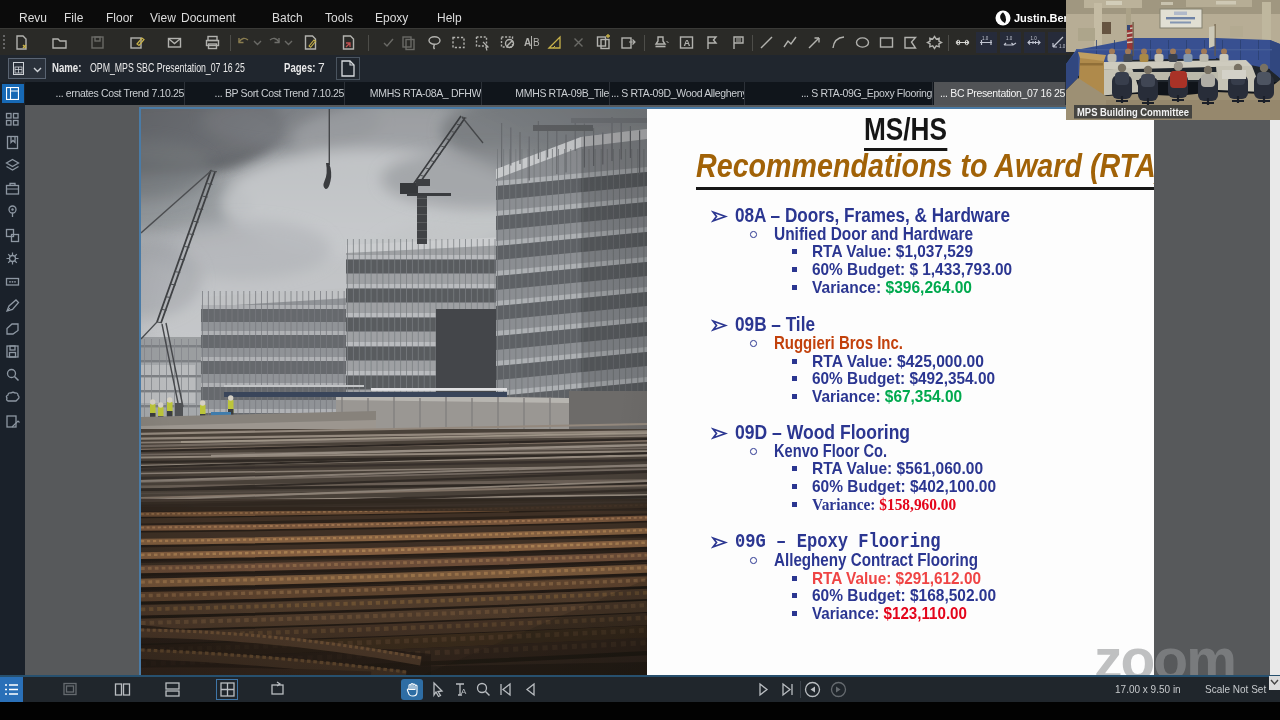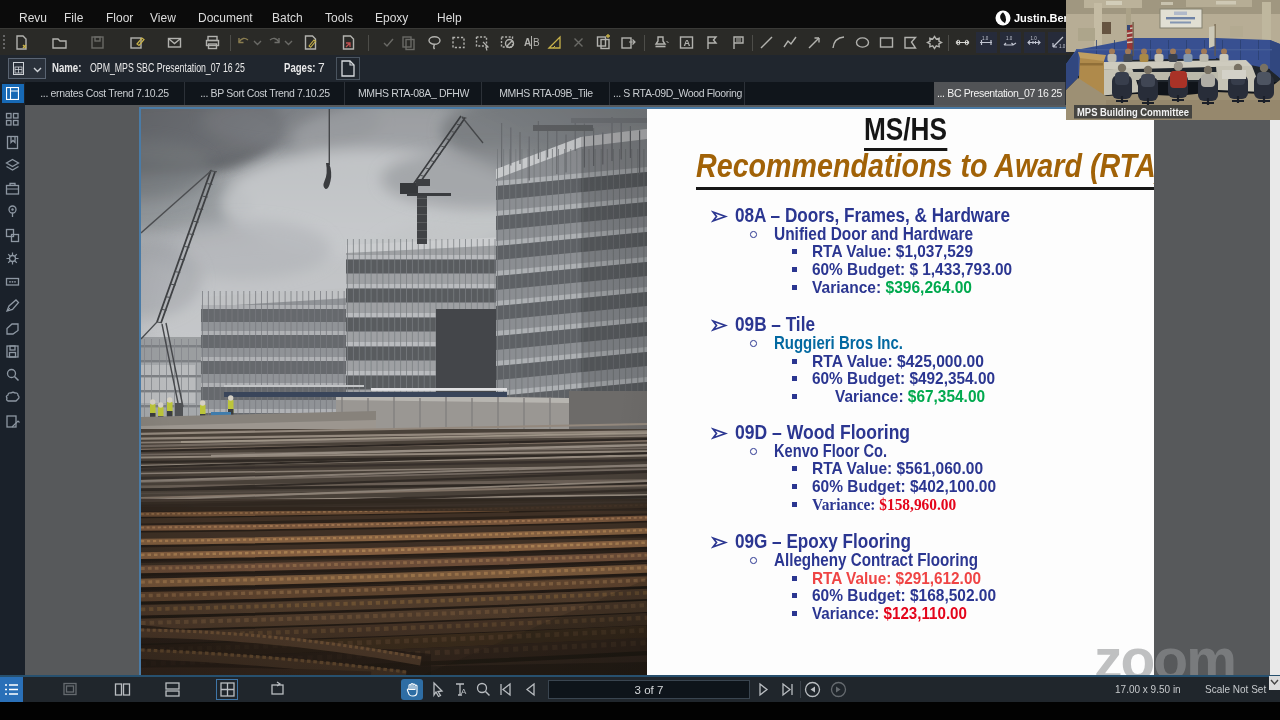--- a/index.html
+++ b/index.html
@@ -1,39 +1,39 @@
 <!DOCTYPE html>
 <html><head><meta charset="utf-8"><title>r</title><style>
 html,body{margin:0;padding:0;width:1280px;height:720px;overflow:hidden;background:#000;}
 *{box-sizing:border-box;}
 body{font-family:"Liberation Sans",sans-serif;position:relative;}
 #menubar{position:absolute;left:0;top:0;width:1280px;height:28px;background:#0b0b0b;}
 #menubar span{position:absolute;top:11px;font-size:12px;color:#dcdcdc;}
 #toolbar{position:absolute;left:0;top:28px;width:1280px;height:27px;background:#2a2a27;border-top:1px solid #3a3a37;}
 #namebar{position:absolute;left:0;top:55px;width:1280px;height:27px;background:#20262e;}
 #tabbar{position:absolute;left:0;top:82px;width:1280px;height:23px;background:#10151b;}
-.tab{position:absolute;top:0;height:39px;color:#c9cdd1;font-size:10.5px;letter-spacing:-0.35px;line-height:23px;text-align:center;border-right:1px solid #2c3138;overflow:hidden;white-space:nowrap;}
+.tab{position:absolute;top:0;height:39px;color:#c9cdd1;font-size:10.5px;letter-spacing:-0.35px;line-height:23px;text-align:right;border-right:1px solid #2c3138;overflow:hidden;white-space:nowrap;}
 #sidebar{position:absolute;left:0;top:82px;width:25px;height:593px;background:#1a212a;}
 #canvas{position:absolute;left:25px;top:105px;width:1245px;height:570px;background:#57595b;}
 #page{position:absolute;left:114px;top:2px;width:1015px;height:568px;background:#fdfdfd;border-top:2px solid #4a7ba6;border-left:2px solid #4a7ba6;overflow:hidden;}
 #slidetext .ln{position:absolute;white-space:nowrap;font-weight:bold;line-height:1.05;}
 #slidetext .sx{display:inline-block;transform-origin:0 50%;white-space:nowrap;}
 #bottombar{position:absolute;left:0;top:675px;width:1280px;height:27px;background:#20262c;border-top:2px solid #27506e;}
 #blackstrip{position:absolute;left:0;top:702px;width:1280px;height:18px;background:#020202;}
 #scroll{position:absolute;left:1270px;top:120px;width:10px;height:555px;background:#e9e9e9;z-index:5;}
 #scrollthumb{position:absolute;left:1271px;top:267px;width:8px;height:36px;background:#bdbdbd;}
 #zoomwm{position:absolute;left:1094px;top:626px;font-size:57px;font-weight:bold;letter-spacing:-2px;color:#939597;opacity:0.58;font-family:"Liberation Sans",sans-serif;}
 .nb{position:absolute;color:#e8e8e8;font-size:12px;top:6px;}
 </style></head><body>
 <div id="menubar">
     <span style="left:19px">Revu</span>
     <span style="left:64px">File</span>
     <span style="left:106px">Floor</span>
     <span style="left:150px">View</span>
-    <span style="left:198px">Document</span>
+    <span style="left:181px">Document</span>
     <span style="left:272px">Batch</span>
     <span style="left:325px">Tools</span>
     <span style="left:375px">Epoxy</span>
     <span style="left:437px">Help</span>
     <div style="position:absolute;left:995px;top:10px;width:70px;height:17px;">
       <svg width="16" height="16" viewBox="0 0 16 16" style="position:absolute;top:0;left:0">
         <circle cx="8" cy="8" r="7.5" fill="#fff"></circle>
         <path d="M8 2.2 q-4 2.6 -2.5 6.5 q1 2.8 4.5 4.6 q1.8 -3.8 .5 -7 q-1 -2.8 -2.5 -4.1z" fill="#111"></path>
       </svg>
       <span style="position:absolute;left:19px;top:2px;font-size:11px;font-weight:bold;color:#fff;white-space:nowrap">Justin.Bern</span>
@@ -221,21 +221,22 @@
         <path d="M1 1 h8 l4 4 v11 h-12 z" fill="none" stroke="#d8dbdf" stroke-width="1.3"></path>
         <path d="M9 1 v4 h4" fill="none" stroke="#d8dbdf" stroke-width="1.1"></path>
       </svg>
     </div>
   </div>
 <div id="tabbar">
     <div class="tab" style="left:25px;width:160px;">... ernates Cost Trend 7.10.25</div>
     <div class="tab" style="left:186px;width:159px;">... BP Sort Cost Trend 7.10.25</div>
     <div class="tab" style="left:346px;width:136px;">MMHS RTA-08A_ DFHW</div>
     <div class="tab" style="left:483px;width:127px;">MMHS RTA-09B_Tile</div>
-    <div class="tab" style="left:611px;width:134px;">... S RTA-09D_Wood Flooring</div>
+    <div class="tab" style="left:611px;width:134px;">... S RTA-09D_Wood Allegheny</div>
+    <div class="tab" style="left:746px;width:187px;">... S RTA-09G_Epoxy Flooring</div>
     <div class="tab" style="left:934px;width:132px;background:#515356;color:#f2f2f2;">... BC Presentation_07 16 25</div>
   </div>
 <div id="sidebar">
     <div style="position:absolute;left:2px;top:2px;width:22px;height:19px;background:#1769b5;">
       <svg width="13" height="13" viewBox="0 0 13 13" style="position:absolute;left:4px;top:3px">
         <rect x="0.5" y="0.5" width="12" height="12" fill="none" stroke="#fff" stroke-width="1.2"></rect>
         <path d="M4.5 .5 v12 M4.5 4 h8" stroke="#fff" stroke-width="1.1"></path>
       </svg>
     </div>
     <svg style="position:absolute;left:5px;top:30px" width="15" height="15" viewBox="0 0 15 15">
@@ -691,43 +692,43 @@
         <div class="ln" style="top:134.3px;left:671px;font-size:17px;color:#2b3691;"><span class="sx" style="transform:scaleX(0.906);">RTA Value: $1,037,529</span></div>
         <div style="position:absolute;left:650.5px;top:158.1px;width:5px;height:5px;background:#2b3691;"></div>
         <div class="ln" style="top:152.1px;left:671px;font-size:17px;color:#2b3691;"><span class="sx" style="transform:scaleX(0.905);">60% Budget: $ 1,433,793.00</span></div>
         <div style="position:absolute;left:650.5px;top:175.9px;width:5px;height:5px;background:#2b3691;"></div>
         <div class="ln" style="top:169.9px;left:671px;font-size:17px;color:#2b3691;"><span class="sx" style="transform:scaleX(0.915);">Variance: <span style="color:#00a94e">$396,264.00</span></span></div>
         <svg style="position:absolute;left:570px;top:209.7px" width="17" height="13" viewBox="0 0 17 13">
           <path d="M2 2 L14.5 6.5 L2 11 L5.5 6.5 Z" fill="#fdfdfd" stroke="#2b3691" stroke-width="1.7" stroke-linejoin="miter"></path>
         </svg>
         <div class="ln" style="top:205.2px;left:594px;font-size:20px;color:#2b3691;"><span class="sx" style="transform:scaleX(0.86);">09B – Tile</span></div>
         <div style="position:absolute;left:609px;top:231.2px;width:6.6px;height:6.6px;border:1.6px solid #2b3691;border-radius:50%;"></div>
-        <div class="ln" style="top:225.0px;left:633px;font-size:18px;color:#0369a1;text-align:right;"><span class="sx" style="transform:scaleX(0.832);">Ruggieri Bros Inc.</span></div>
+        <div class="ln" style="top:225.0px;left:633px;font-size:18px;color:#c2410c;text-align:right;"><span class="sx" style="transform:scaleX(0.832);">Ruggieri Bros Inc.</span></div>
         <div style="position:absolute;left:650.5px;top:249.5px;width:5px;height:5px;background:#2b3691;"></div>
         <div class="ln" style="top:243.5px;left:671px;font-size:17px;color:#2b3691;"><span class="sx" style="transform:scaleX(0.919);">RTA Value: $425,000.00</span></div>
         <div style="position:absolute;left:650.5px;top:267.3px;width:5px;height:5px;background:#2b3691;"></div>
         <div class="ln" style="top:261.3px;left:671px;font-size:17px;color:#2b3691;"><span class="sx" style="transform:scaleX(0.905);">60% Budget: $492,354.00</span></div>
         <div style="position:absolute;left:650.5px;top:285.1px;width:5px;height:5px;background:#2b3691;"></div>
-        <div class="ln" style="top:279.1px;left:671px;font-size:17px;color:#2b3691;margin-left:23px;"><span class="sx" style="transform:scaleX(0.907);">Variance: <span style="color:#00a94e">$67,354.00</span></span></div>
+        <div class="ln" style="top:279.1px;left:671px;font-size:17px;color:#2b3691;"><span class="sx" style="transform:scaleX(0.907);">Variance: <span style="color:#00a94e">$67,354.00</span></span></div>
         <svg style="position:absolute;left:570px;top:317.5px" width="17" height="13" viewBox="0 0 17 13">
           <path d="M2 2 L14.5 6.5 L2 11 L5.5 6.5 Z" fill="#fdfdfd" stroke="#2b3691" stroke-width="1.7" stroke-linejoin="miter"></path>
         </svg>
         <div class="ln" style="top:313px;left:594px;font-size:20px;color:#2b3691;"><span class="sx" style="transform:scaleX(0.877);">09D – Wood Flooring</span></div>
         <div style="position:absolute;left:609px;top:339px;width:6.6px;height:6.6px;border:1.6px solid #2b3691;border-radius:50%;"></div>
         <div class="ln" style="top:332.8px;left:633px;font-size:18px;color:#2b3691;"><span class="sx" style="transform:scaleX(0.813);">Kenvo Floor Co.</span></div>
         <div style="position:absolute;left:650.5px;top:357.3px;width:5px;height:5px;background:#2b3691;"></div>
         <div class="ln" style="top:351.3px;left:671px;font-size:17px;color:#2b3691;"><span class="sx" style="transform:scaleX(0.914);">RTA Value: $561,060.00</span></div>
         <div style="position:absolute;left:650.5px;top:375.1px;width:5px;height:5px;background:#2b3691;"></div>
         <div class="ln" style="top:369.1px;left:671px;font-size:17px;color:#2b3691;"><span class="sx" style="transform:scaleX(0.91);">60% Budget: $402,100.00</span></div>
         <div style="position:absolute;left:650.5px;top:392.9px;width:5px;height:5px;background:#2b3691;"></div>
         <div class="ln" style="top:386.9px;left:671px;font-size:17px;color:#2b3691;font-family:Liberation Serif, serif;"><span class="sx" style="transform:scaleX(0.904);">Variance: <span style="color:#e4051b">$158,960.00</span></span></div>
         <svg style="position:absolute;left:570px;top:426.7px" width="17" height="13" viewBox="0 0 17 13">
           <path d="M2 2 L14.5 6.5 L2 11 L5.5 6.5 Z" fill="#fdfdfd" stroke="#2b3691" stroke-width="1.7" stroke-linejoin="miter"></path>
         </svg>
-        <div class="ln" style="top:422.2px;left:594px;font-size:20px;color:#2b3691;"><span class="sx" style="transform:scaleX(0.856);">09G – Epoxy Flooring</span></div>
+        <div class="ln" style="top:422.2px;left:594px;font-size:20px;color:#2b3691;font-family:Liberation Mono, monospace;"><span class="sx" style="transform:scaleX(0.856);">09G – Epoxy Flooring</span></div>
         <div style="position:absolute;left:609px;top:448.2px;width:6.6px;height:6.6px;border:1.6px solid #2b3691;border-radius:50%;"></div>
         <div class="ln" style="top:442.0px;left:633px;font-size:18px;color:#2b3691;"><span class="sx" style="transform:scaleX(0.843);">Allegheny Contract Flooring</span></div>
         <div style="position:absolute;left:650.5px;top:466.5px;width:5px;height:5px;background:#2b3691;"></div>
         <div class="ln" style="top:460.5px;left:671px;font-size:17px;color:#ef4444;"><span class="sx" style="transform:scaleX(0.903);">RTA Value: $291,612.00</span></div>
         <div style="position:absolute;left:650.5px;top:484.3px;width:5px;height:5px;background:#2b3691;"></div>
         <div class="ln" style="top:478.3px;left:671px;font-size:17px;color:#2b3691;"><span class="sx" style="transform:scaleX(0.91);">60% Budget: $168,502.00</span></div>
         <div style="position:absolute;left:650.5px;top:502.1px;width:5px;height:5px;background:#2b3691;"></div>
         <div class="ln" style="top:496.1px;left:671px;font-size:17px;color:#2b3691;"><span class="sx" style="transform:scaleX(0.891);">Variance: <span style="color:#e4051b">$123,110.00</span></span></div>
       </div>
     </div>
@@ -781,21 +782,20 @@
     <svg style="position:absolute;left:475px;top:4px;" width="17" height="17" viewBox="0 0 17 17">
       <circle cx="7" cy="7" r="4.5" stroke="#b9bdc1" fill="none" stroke-width="1.3"></circle>
       <path d="M10.5 10.5 l4 4" stroke="#b9bdc1" stroke-width="1.5"></path>
     </svg>
     <svg style="position:absolute;left:497px;top:4px;" width="17" height="17" viewBox="0 0 17 17">
       <path d="M4 3 v11 M13 3 L6 8.5 L13 14 z" stroke="#b9bdc1" fill="none" stroke-width="1.3"></path>
     </svg>
     <svg style="position:absolute;left:522px;top:4px;" width="17" height="17" viewBox="0 0 17 17">
       <path d="M12 3 L5 8.5 L12 14 z" stroke="#b9bdc1" fill="none" stroke-width="1.3"></path>
     </svg>
-    <div style="position:absolute;left:548px;top:3px;width:202px;height:19px;background:#0e141a;border:1px solid #3a4550;color:#d6d9dc;font-size:11.5px;text-align:center;line-height:18px;">3 of 7</div>
     <svg style="position:absolute;left:755px;top:4px;" width="17" height="17" viewBox="0 0 17 17">
       <path d="M5 3 L12 8.5 L5 14 z" stroke="#b9bdc1" fill="none" stroke-width="1.3"></path>
     </svg>
     <svg style="position:absolute;left:779px;top:4px;" width="17" height="17" viewBox="0 0 17 17">
       <path d="M4 3 L11 8.5 L4 14 z M13 3 v11" stroke="#b9bdc1" fill="none" stroke-width="1.3"></path>
     </svg>
     <div style="position:absolute;left:800px;top:4px;width:1px;height:17px;background:#3c434b;"></div>
     <svg style="position:absolute;left:804px;top:4px;" width="17" height="17" viewBox="0 0 17 17">
       <circle cx="8.5" cy="8.5" r="7" stroke="#b9bdc1" fill="none" stroke-width="1.3"></circle>
       <path d="M11 5.5 L6.5 8.5 L11 11.5 z" fill="#b9bdc1"></path>

